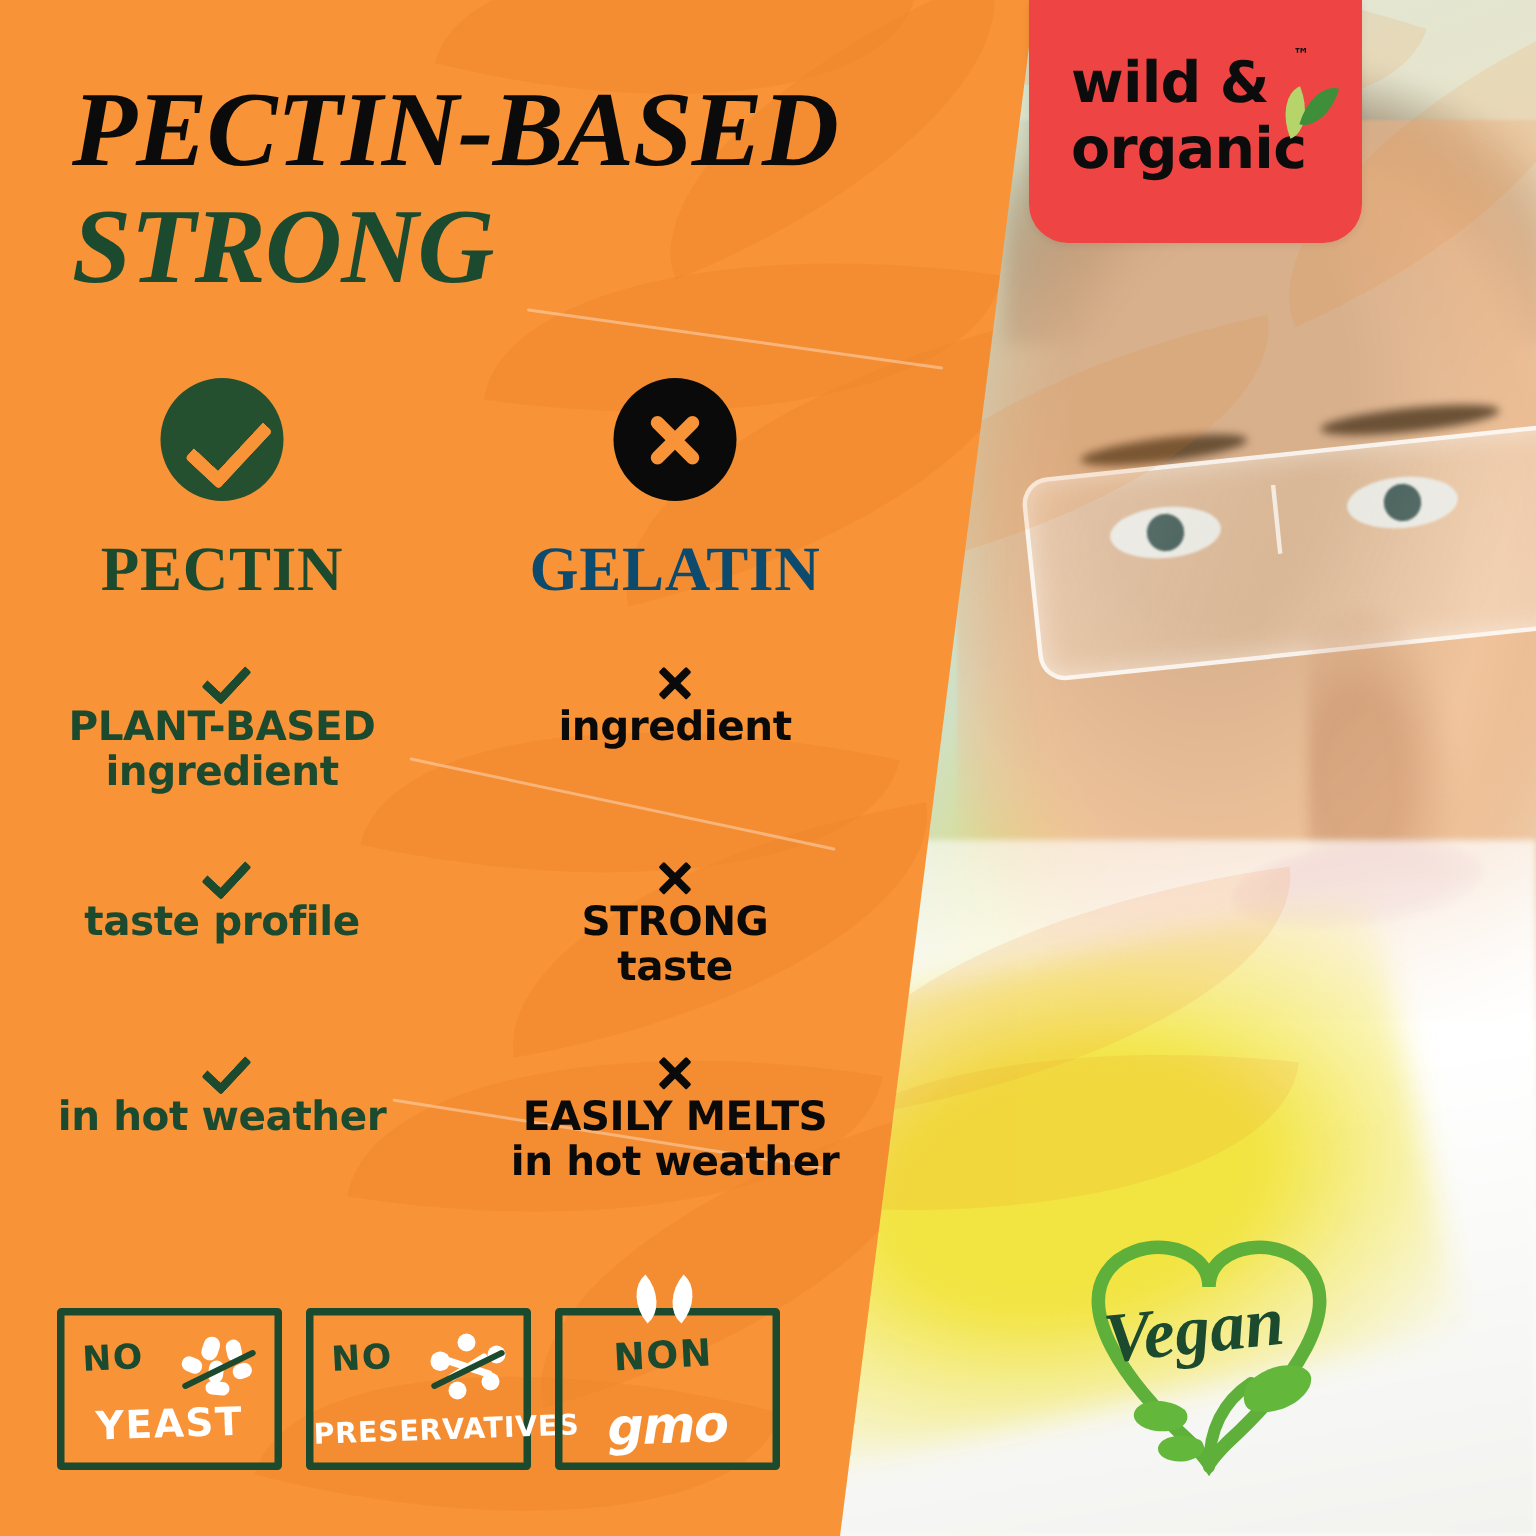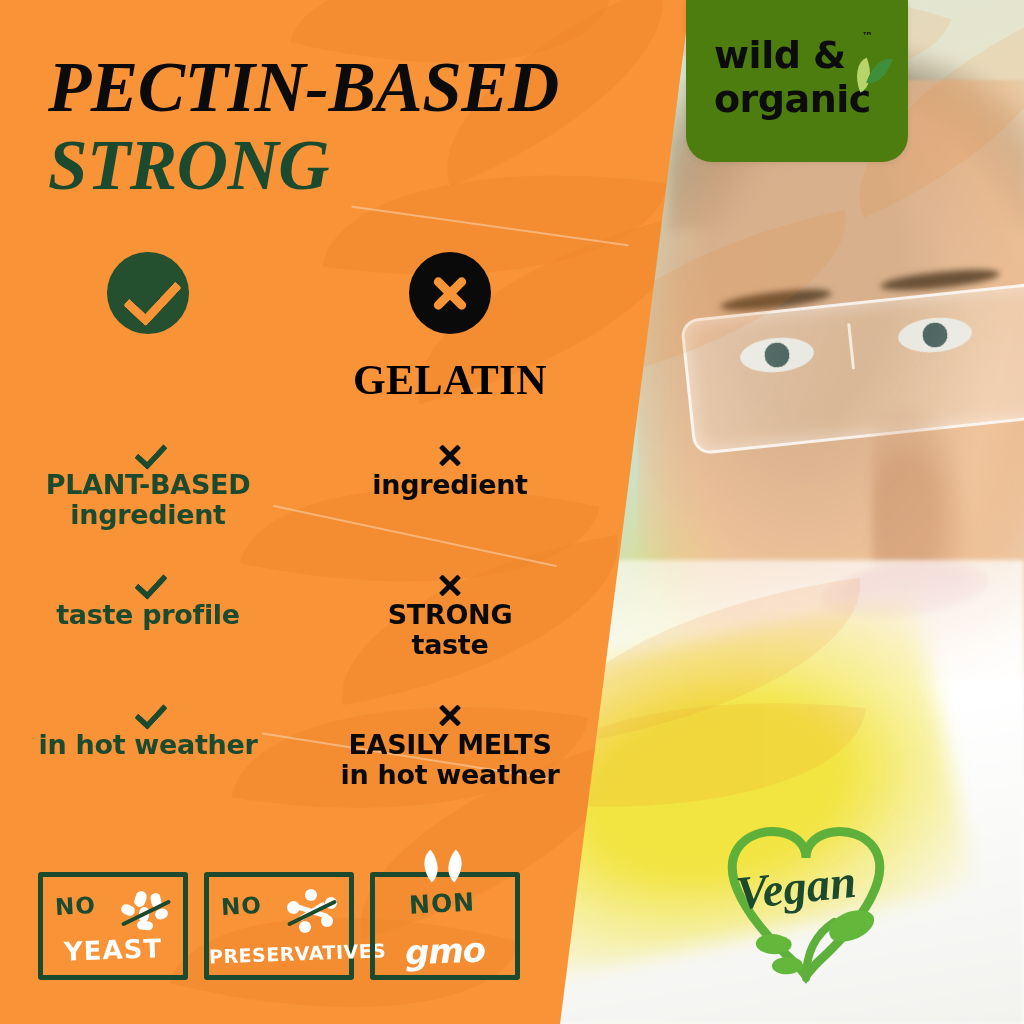--- a/index.html
+++ b/index.html
@@ -86,21 +86,21 @@
   
   .headline{position:absolute;left:48px;top:52px;width:640px;}
   .h-line{font-family:"Liberation Serif",serif;font-weight:700;font-size:71px;line-height:.99;
           letter-spacing:-.5px;margin:0;font-style:italic;}
   .h-line.one{color:#0b0b0b;}
   .h-line.two{color:#1C4A2E;margin-top:8px;}
 
   
   .logo{
     position:absolute;left:686px;top:0;width:222px;height:162px;
-    background:#4d7c0f;border-radius:0 0 26px 26px;
+    background:#ef4444;border-radius:0 0 26px 26px;
     box-shadow:0 1px 6px rgba(0,0,0,.08);
   }
   .logo-inner{position:absolute;left:28px;top:36px;}
   .logo-l1,.logo-l2{font-family:"DejaVu Sans",sans-serif;font-weight:700;color:#0c0c0c;
     letter-spacing:-.5px;line-height:1;}
   .logo-l1{font-size:38px;}
   .logo-l2{font-size:38px;margin-top:6px;}
   .tm{position:absolute;left:176px;top:30px;font-size:11px;font-weight:700;color:#111;font-family:"DejaVu Sans",sans-serif;}
   .logo-leaf{position:absolute;width:19px;height:30px;border-radius:100% 0 100% 0;}
   .logo-leaf.a{left:168px;top:60px;background:#b6d46a;transform:rotate(-22deg);}
@@ -119,21 +119,21 @@
   .tick{position:absolute;left:50%;top:50%;width:44px;height:22px;margin:-12px 0 0 -22px;
         border-left:9px solid #F89338;border-bottom:9px solid #F89338;border-radius:3px;
         transform:rotate(-47deg);}
   .cross{position:absolute;left:50%;top:50%;width:42px;height:42px;margin:-21px 0 0 -21px;}
   .cross:before,.cross:after{content:"";position:absolute;left:0;top:17px;width:42px;height:9px;
         background:#F89338;border-radius:5px;}
   .cross:before{transform:rotate(45deg);}
   .cross:after{transform:rotate(-45deg);}
   .col-title{font-family:"Liberation Serif",serif;font-weight:700;font-size:42px;margin-top:22px;letter-spacing:.5px;}
   .col-title.green{color:#1C4A2E;}
-  .col-title.black{color:#000000;font-family:Liberation Serif, serif;}
+  .col-title.black{color:#0c4a6e;font-family:Liberation Serif, serif;}
 
   .rows{position:absolute;left:0;top:440px;width:590px;}
   .row{position:relative;height:130px;}
   .cell{position:absolute;width:250px;text-align:center;}
   .cell.left{left:23px;}
   .cell.right{left:325px;}
   .mini{height:30px;position:relative;}
   .mini-tick{position:absolute;left:50%;top:4px;width:24px;height:12px;margin-left:-12px;
     border-left:6px solid #1C4A2E;border-bottom:6px solid #1C4A2E;border-radius:2px;transform:rotate(-47deg);}
   .mini-cross{position:absolute;left:50%;top:2px;width:26px;height:26px;margin-left:-13px;}
@@ -232,20 +232,21 @@
     <div class="tm">™</div>
     <div class="logo-leaf a"></div>
     <div class="logo-leaf b"></div>
   </div>
 
   <div class="cols">
     <div class="col-head left">
       <div class="badge-circle good">
         <span class="tick"></span>
       </div>
+      <div class="col-title green">PECTIN</div>
     </div>
     <div class="col-head right">
       <div class="badge-circle bad">
         <span class="cross"></span>
       </div>
       <div class="col-title black">GELATIN</div>
     </div>
   </div>
 
   <div class="rows">

